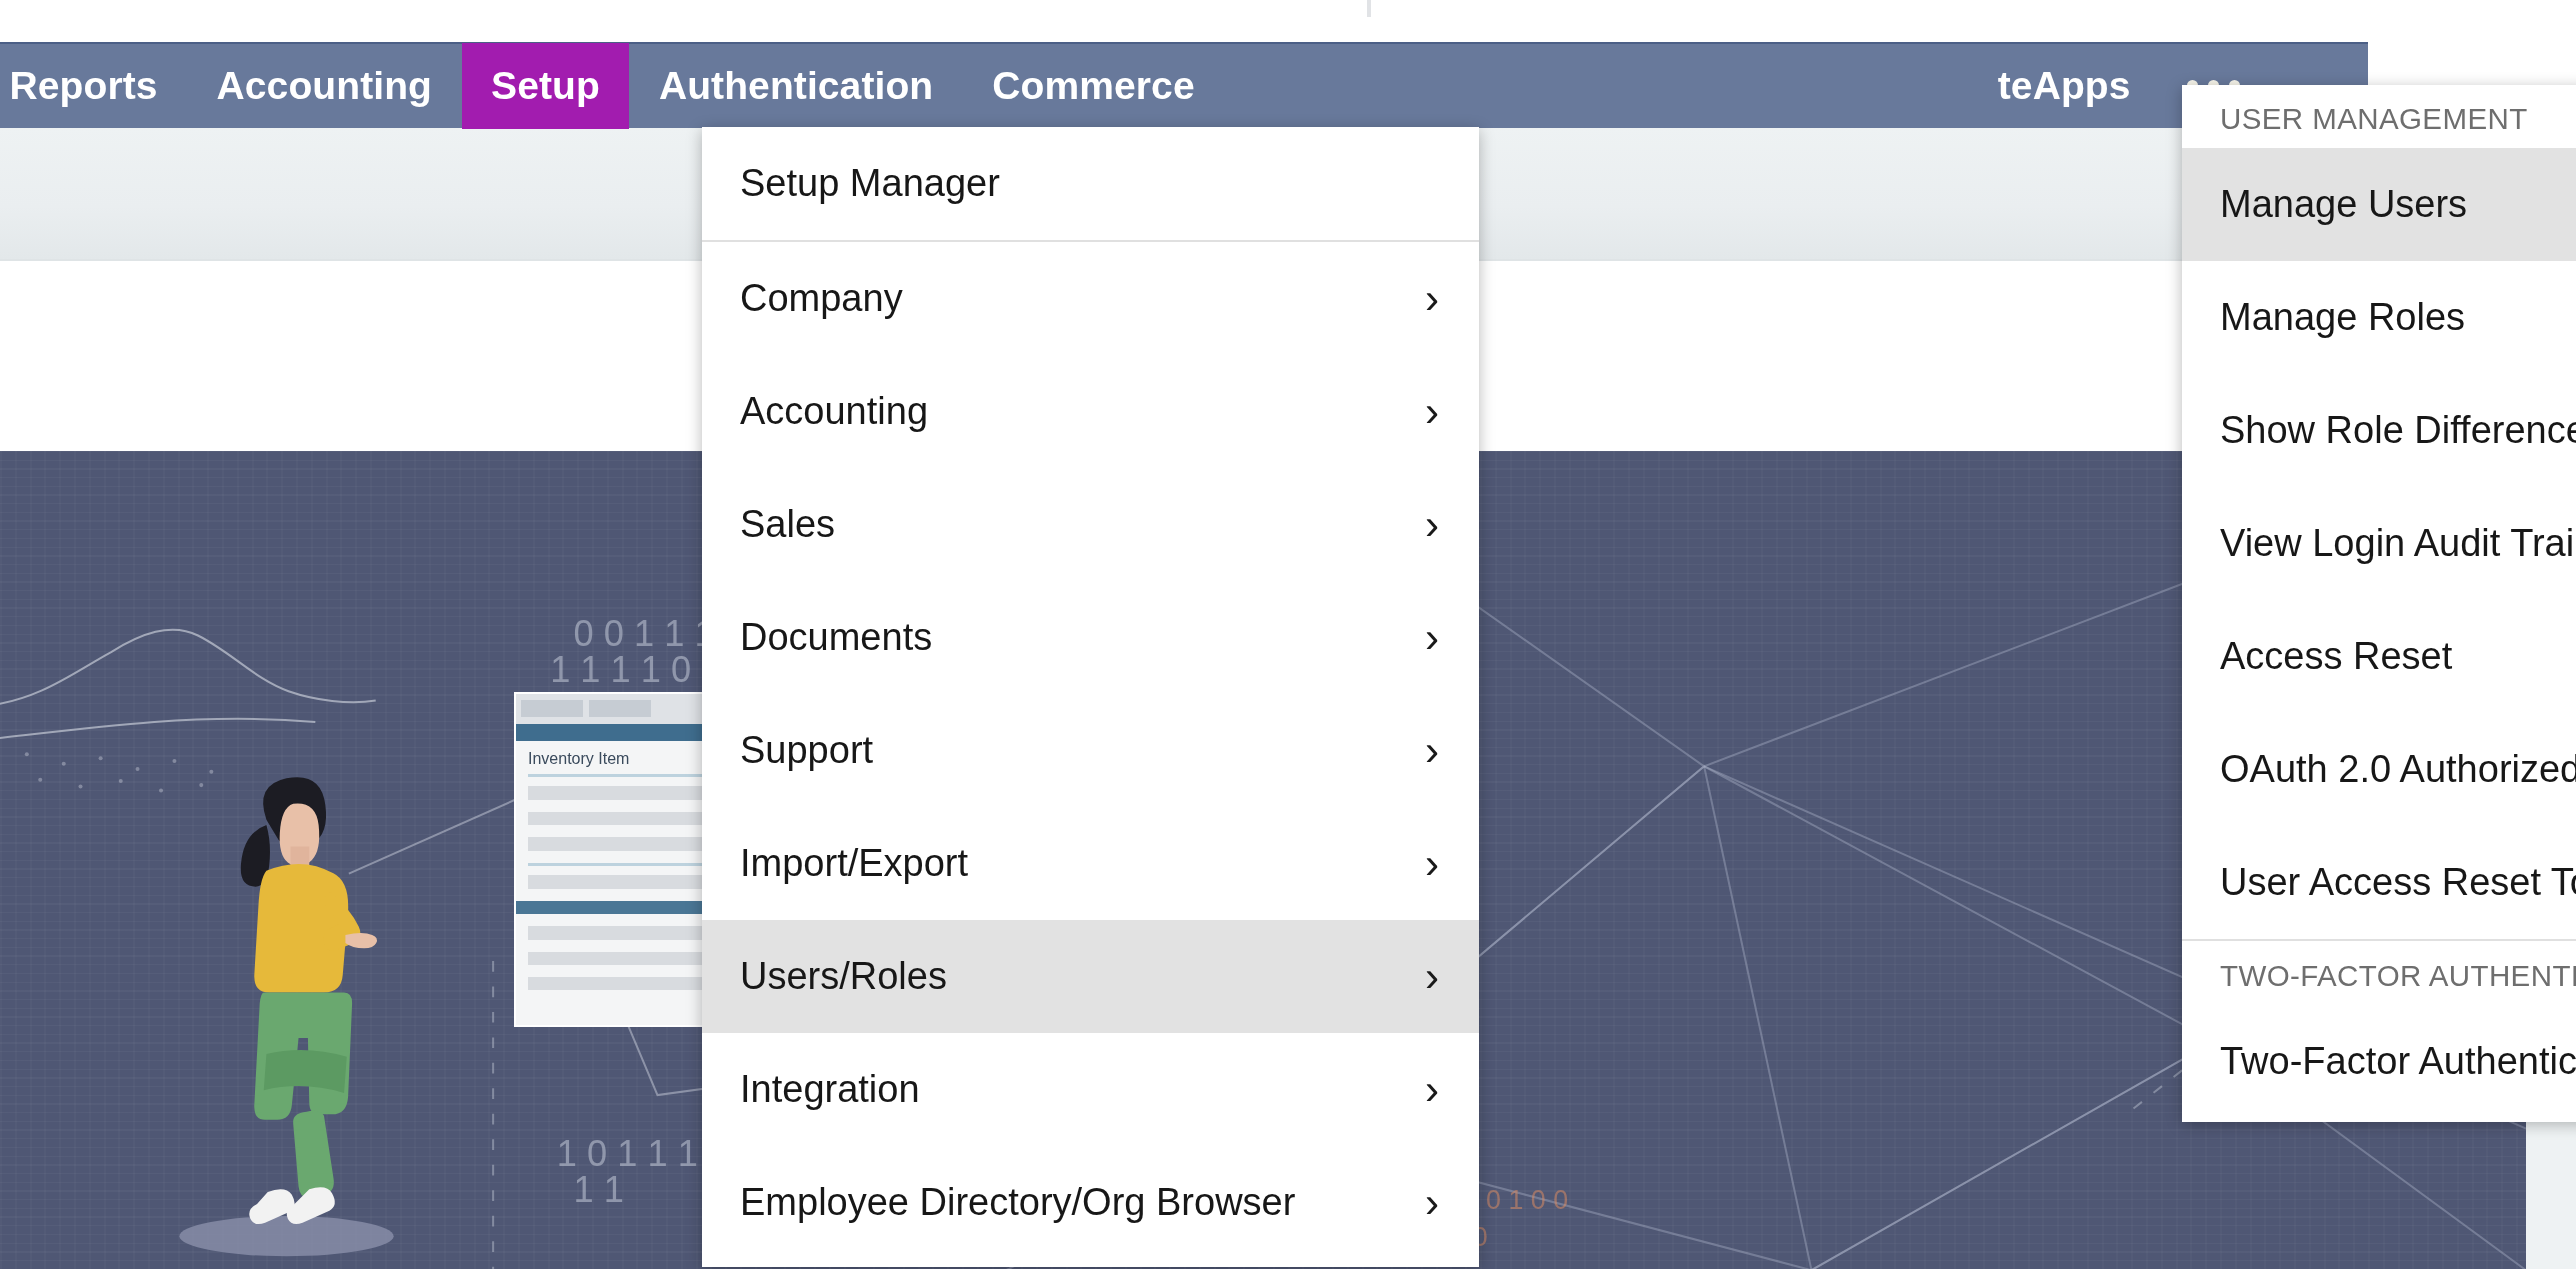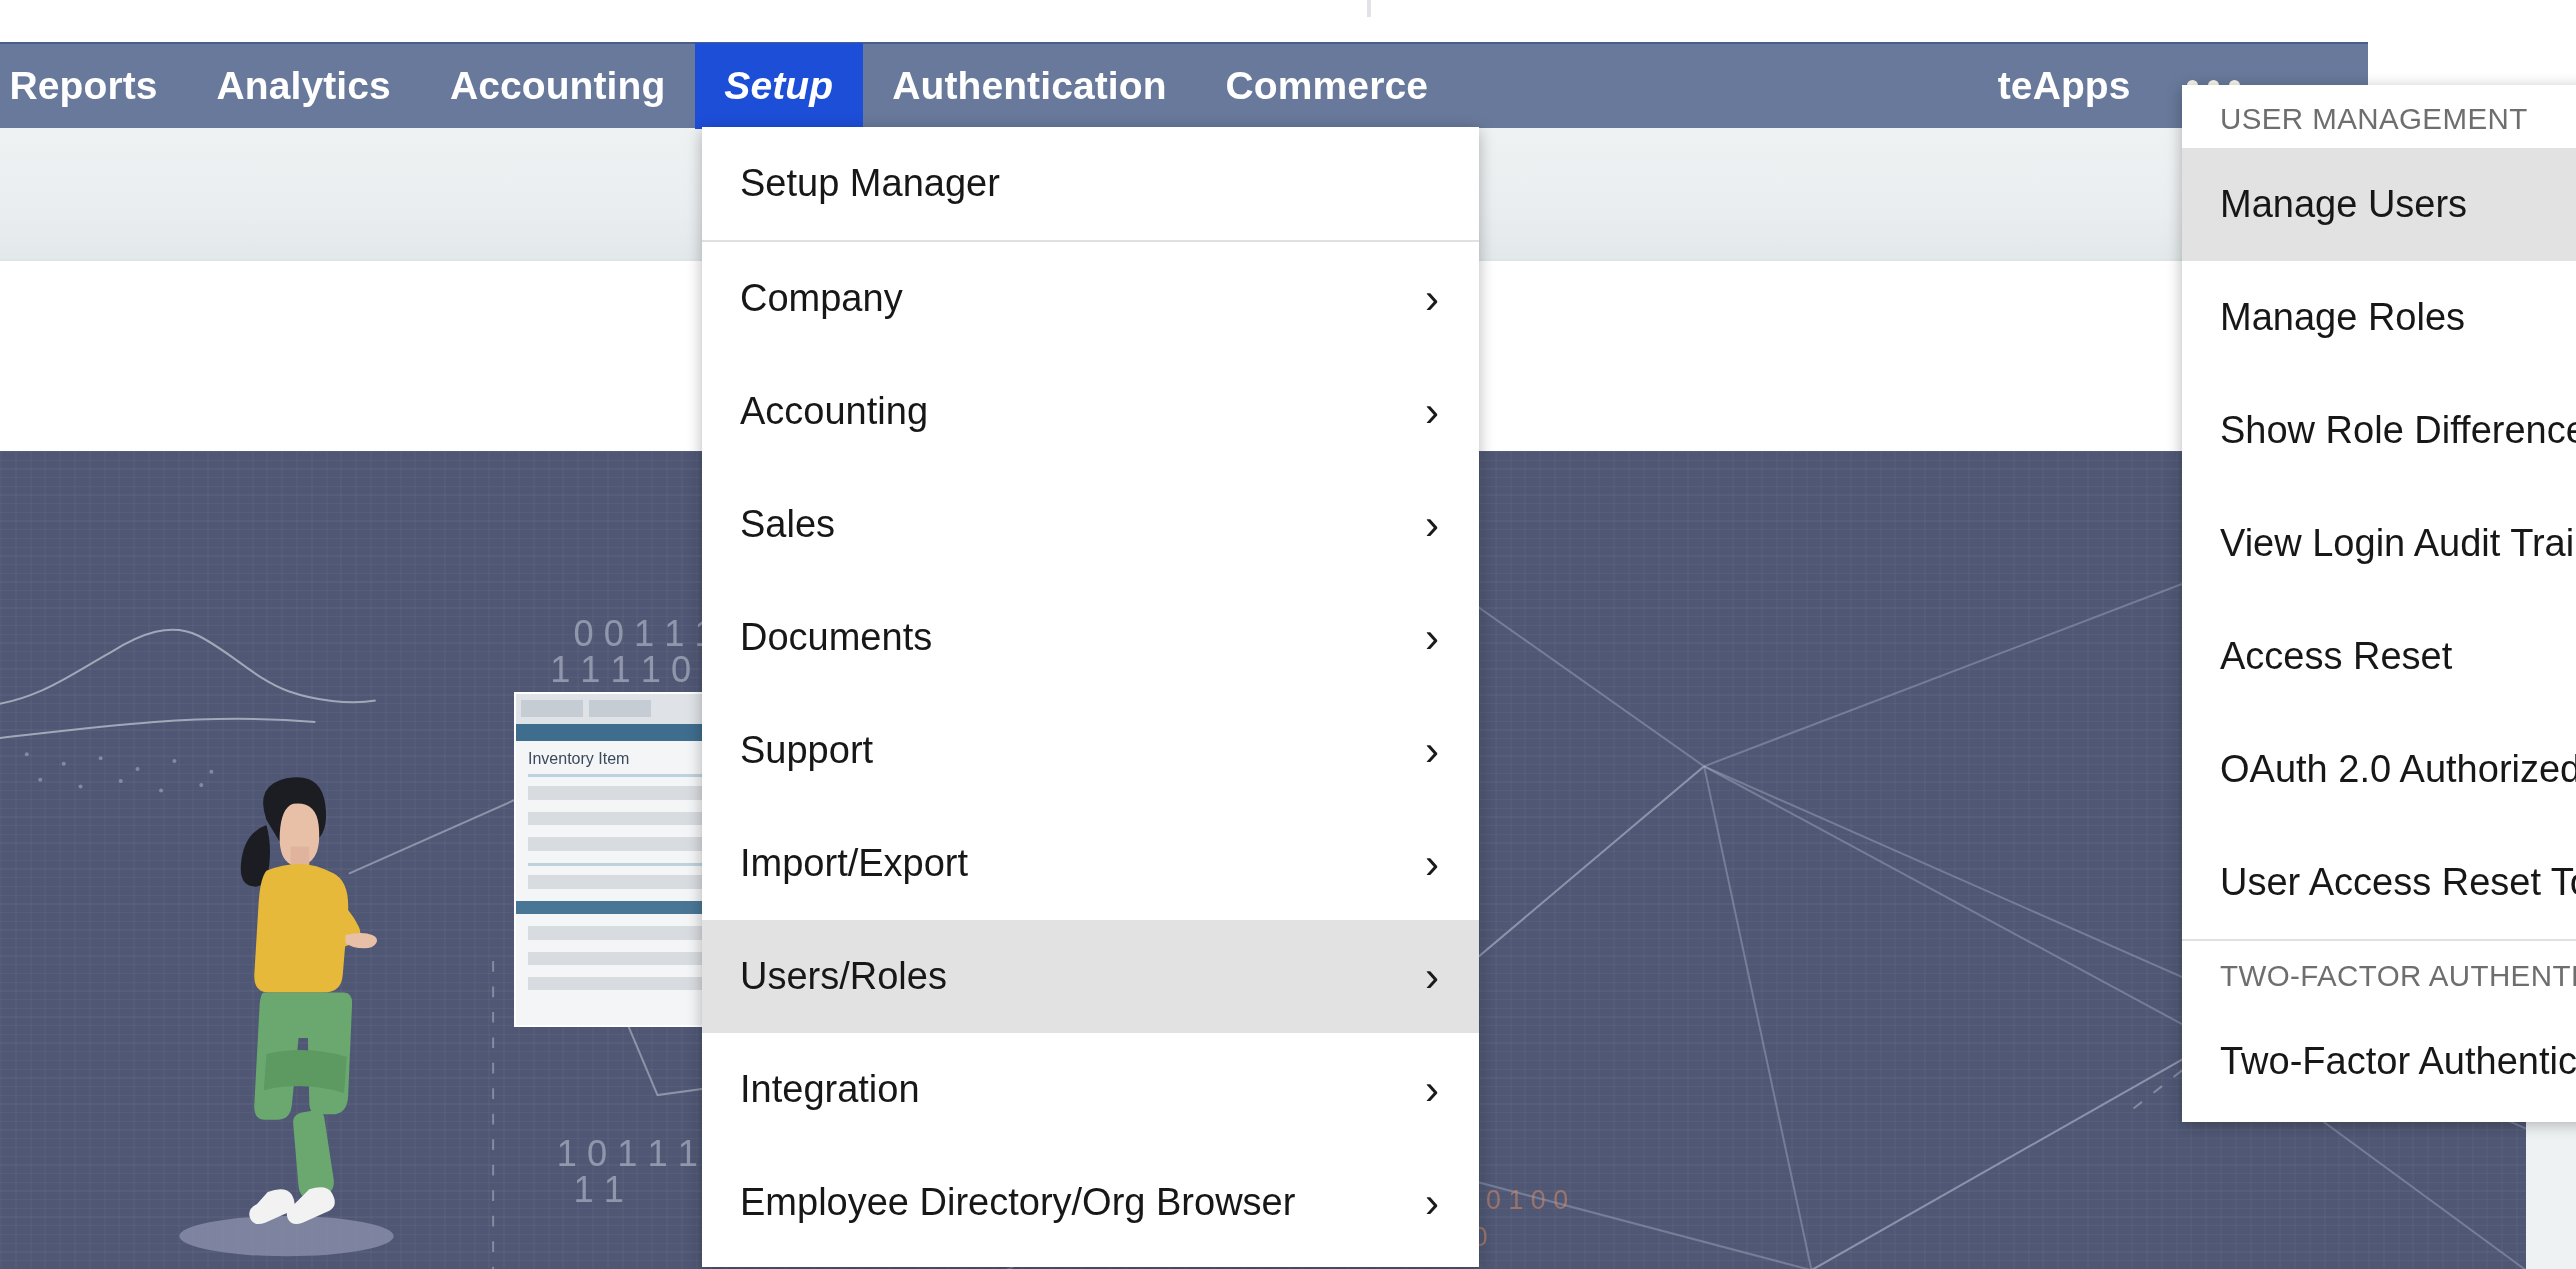--- a/index.html
+++ b/index.html
@@ -42,21 +42,21 @@
     height: 86px;
     padding: 0 29.5px;
     display: flex; align-items: center;
     color: #ffffff;
     font-size: 39px;
     font-weight: bold;
     letter-spacing: 0.1px;
     white-space: nowrap;
     cursor: pointer;
   }
-  .nav-item.active { background: #1d4ed8; font-style: italic; }
+  .nav-item.active { background: #a21caf; }
   .nav-dots {
     height: 86px;
     padding: 0 27px;
     display: flex; align-items: center; gap: 9.4px;
     cursor: pointer;
   }
   .nav-dots i {
     display: block;
     width: 11.4px; height: 11.4px;
     border-radius: 50%;
@@ -300,21 +300,20 @@
       <div class="caret-down"></div>
       <div style="display:flex;align-items:center;gap:17.4px;">
         <span class="layout-link">Layout</span>
         <div class="caret-down"></div>
       </div>
     </div>
   </div>
 
   <div class="navbar">
     <div class="nav-item" style="margin-left:-20px">Reports</div>
-    <div class="nav-item">Analytics</div>
     <div class="nav-item">Accounting</div>
     <div class="nav-item active">Setup</div>
     <div class="nav-item">Authentication</div>
     <div class="nav-item">Commerce</div>
     <div class="nav-spacer"></div>
     <div class="nav-item">teApps</div>
     <div class="nav-dots">
       <i></i>
       <i></i>
       <i></i>

